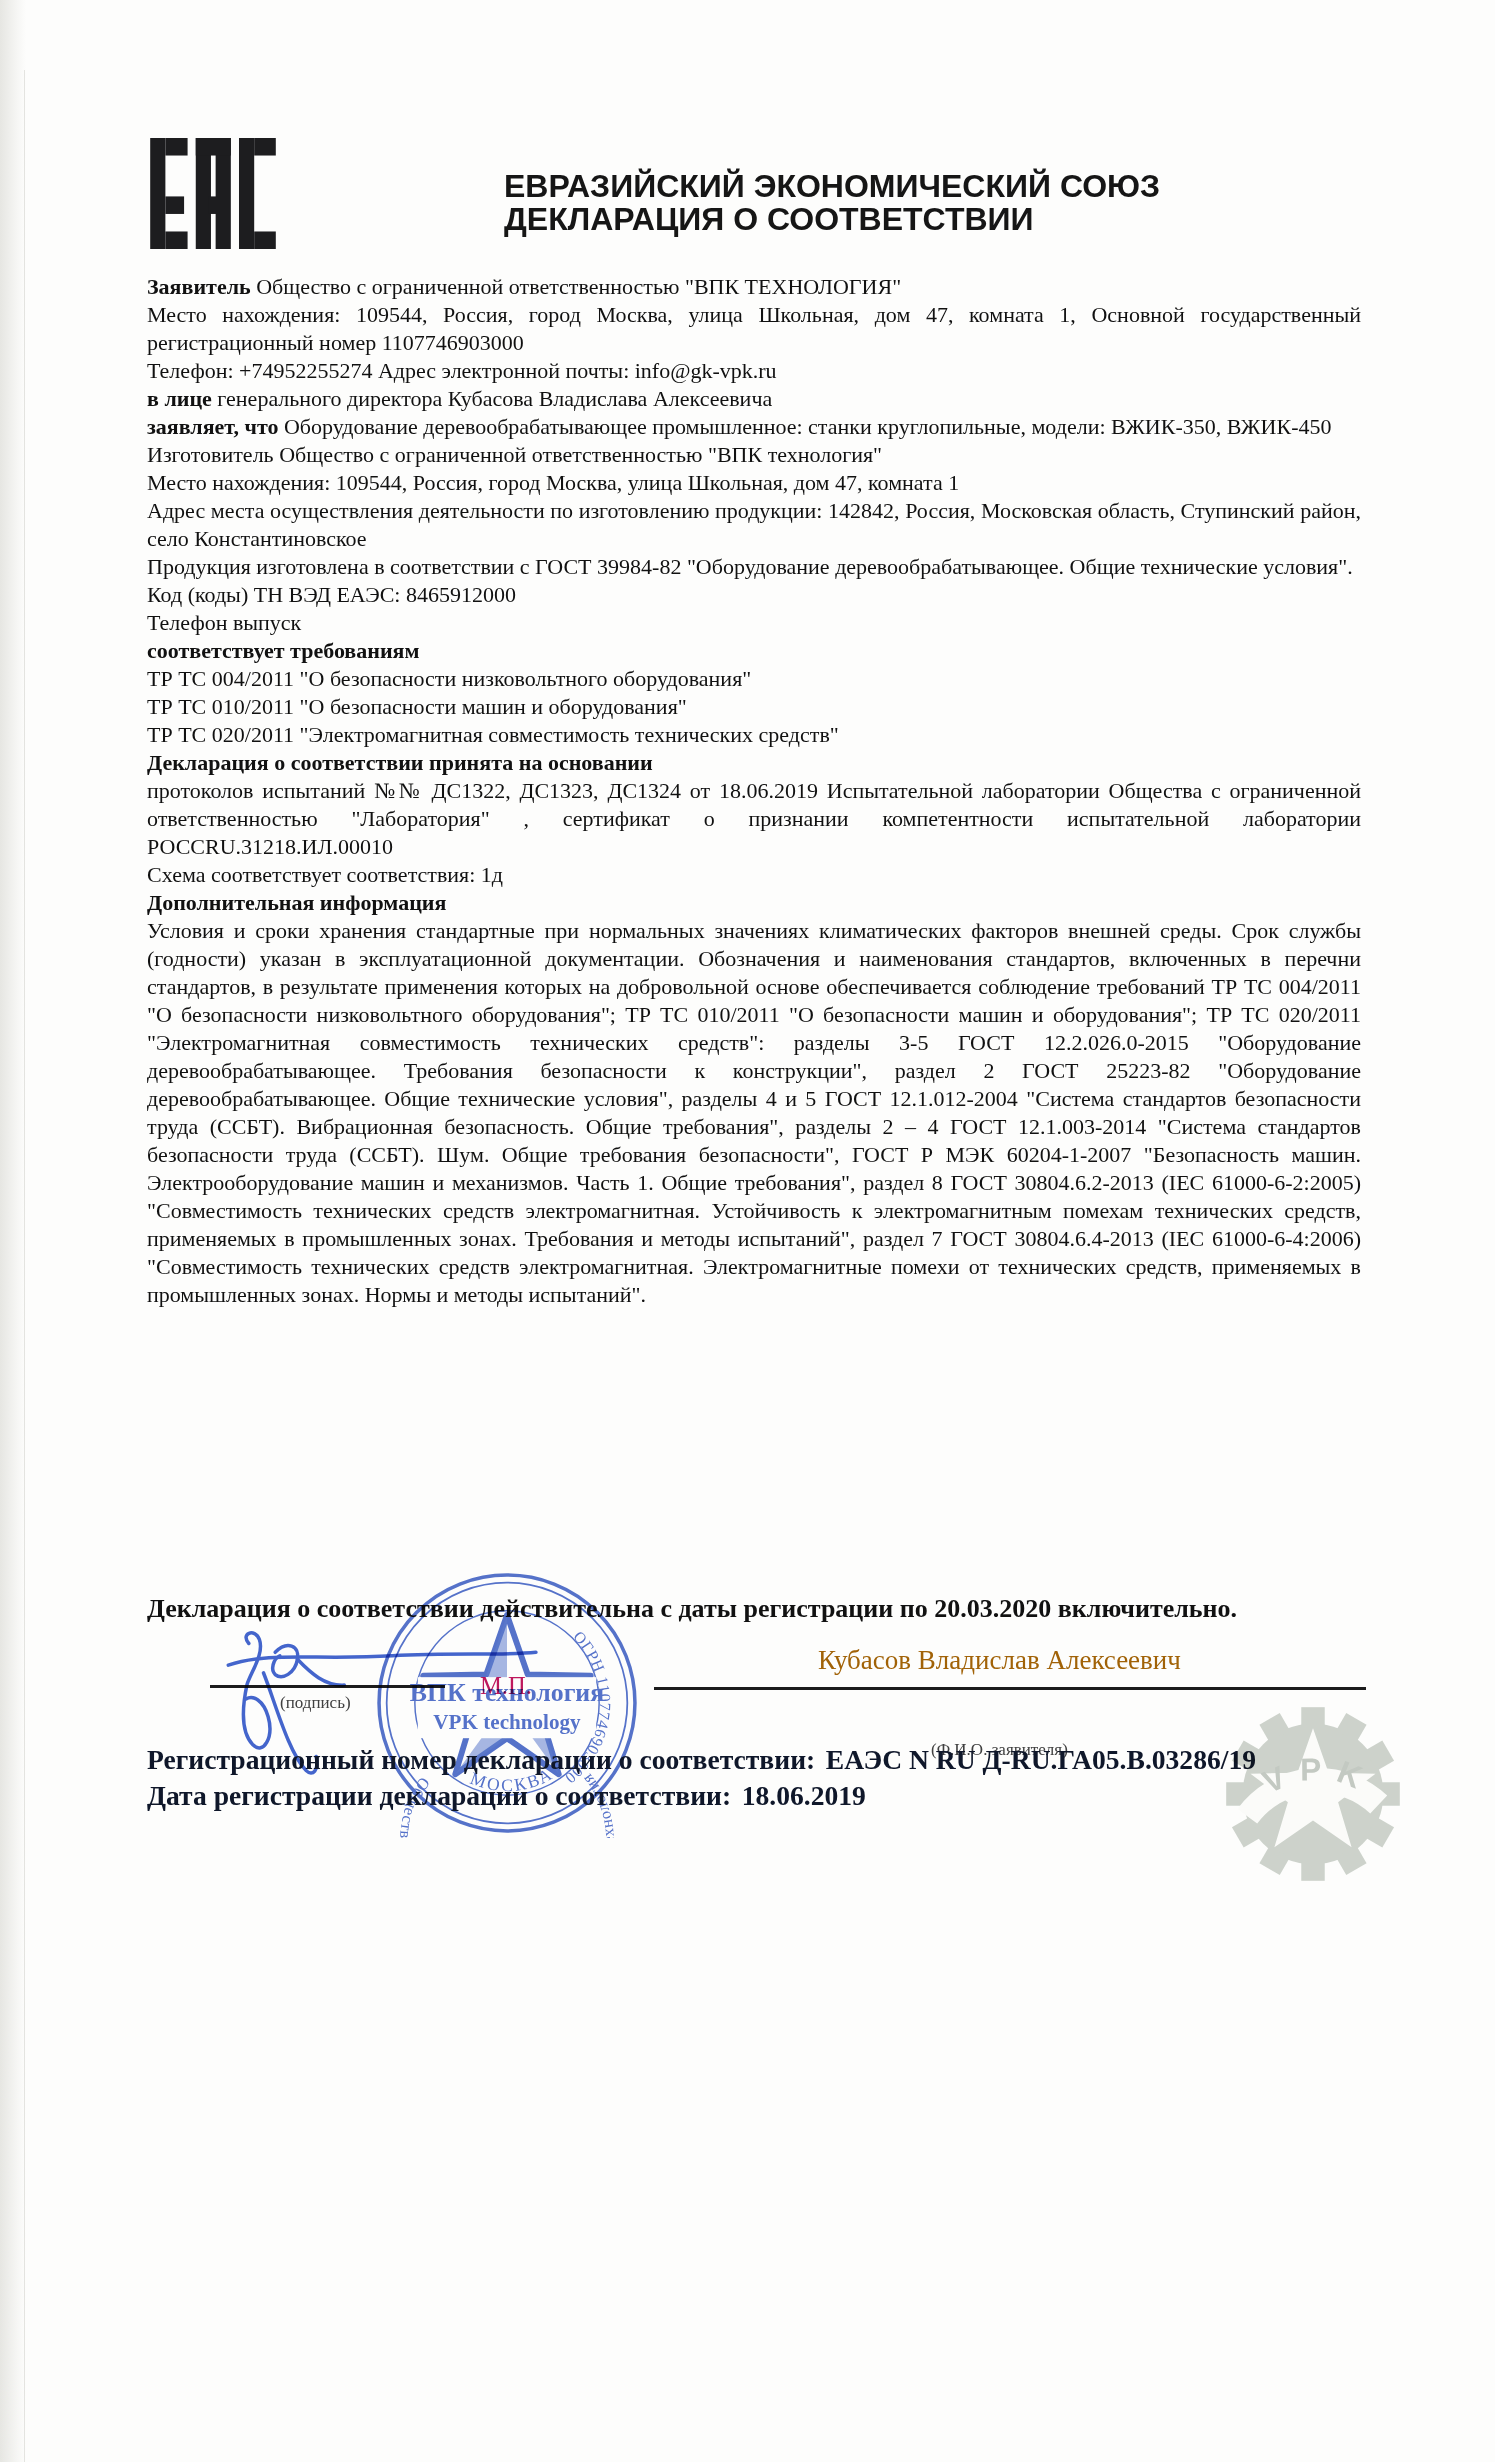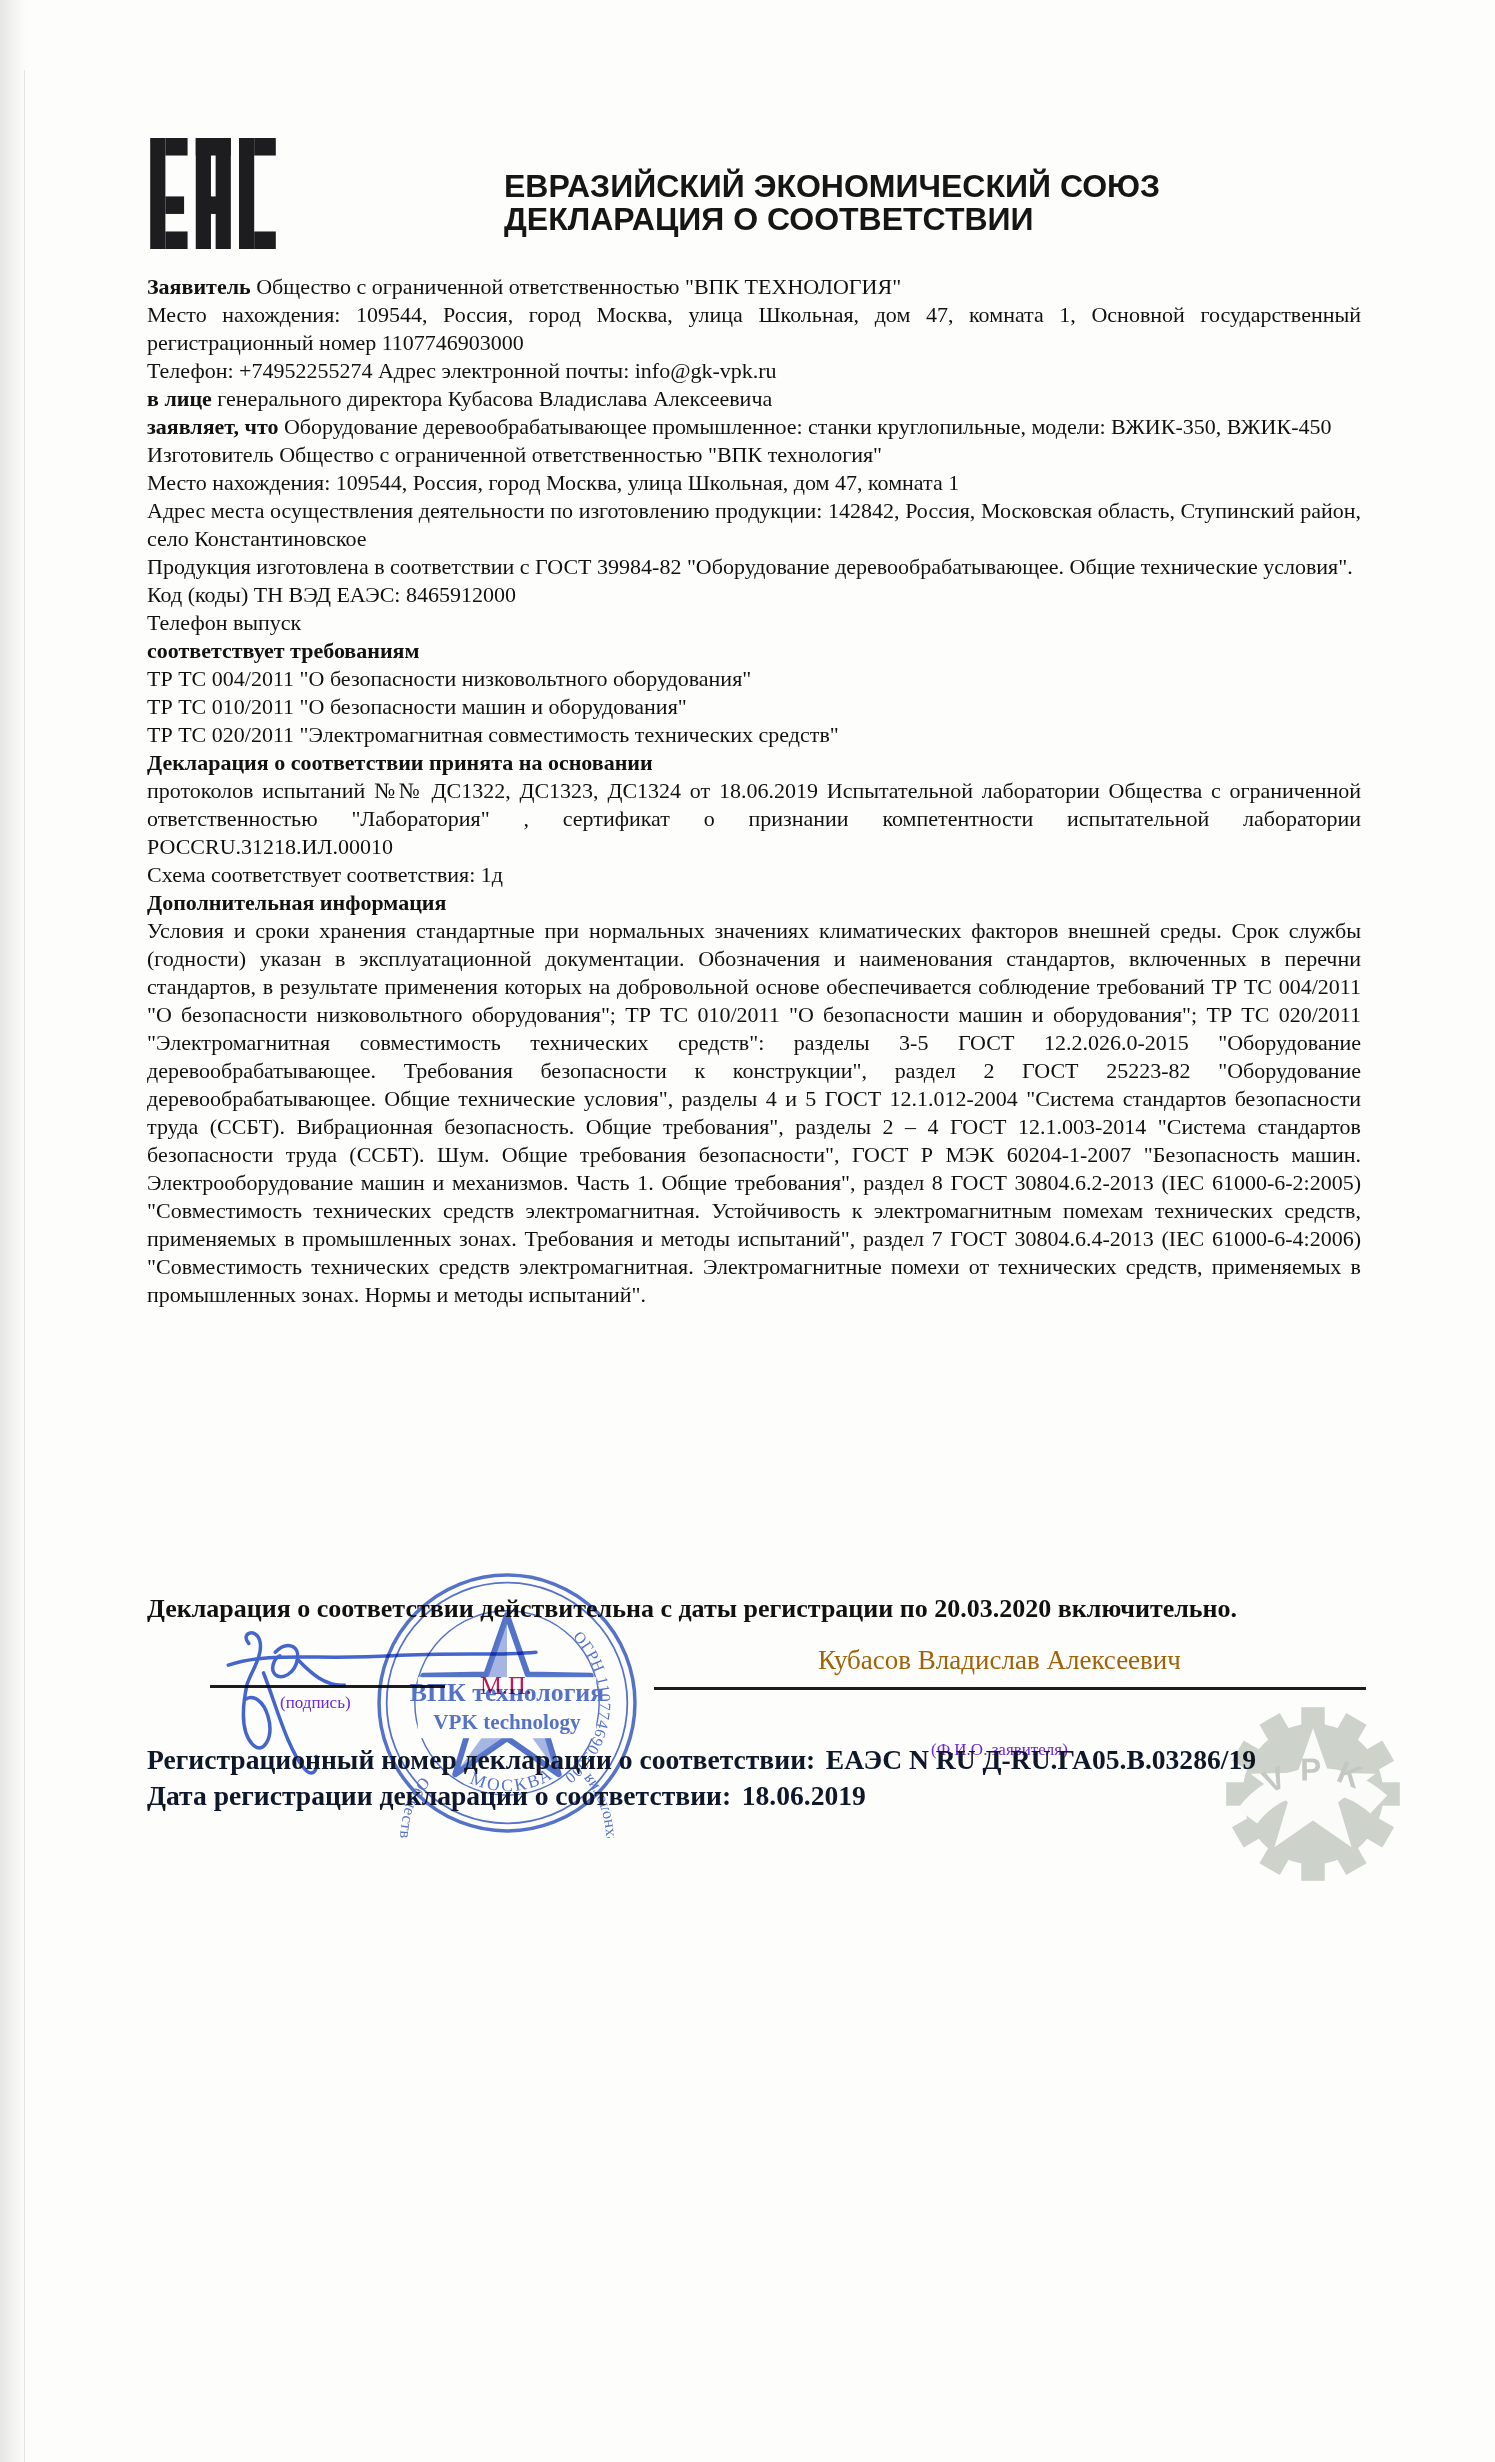--- a/index.html
+++ b/index.html
@@ -31,21 +31,21 @@
   .doc-body p{margin:0;padding:0;}
   .doc-body b{font-weight:bold;}
   .validity{
     position:absolute;left:147px;top:1595px;width:1266px;
     font-size:26px;line-height:28px;font-weight:bold;
   }
   .sig-line{position:absolute;height:2.9px;background:#1c1c1c;}
   .sig-line.left{left:210px;top:1685px;width:235px;}
   .sig-line.right{left:654px;top:1687px;width:712px;}
   .small-label{
-    position:absolute;font-size:17px;color:#6d28d9;
+    position:absolute;font-size:17px;color:#404040;
   }
   .mp{
     position:absolute;left:480px;top:1672px;font-size:24.6px;color:#be185d;
   }
   .fio-name{
     position:absolute;left:818px;top:1645px;font-size:27px;color:#a16207;
   }
   .footer-line{
     position:absolute;left:147px;font-size:27.6px;font-weight:normal;color:#0f172a;
     white-space:nowrap;

